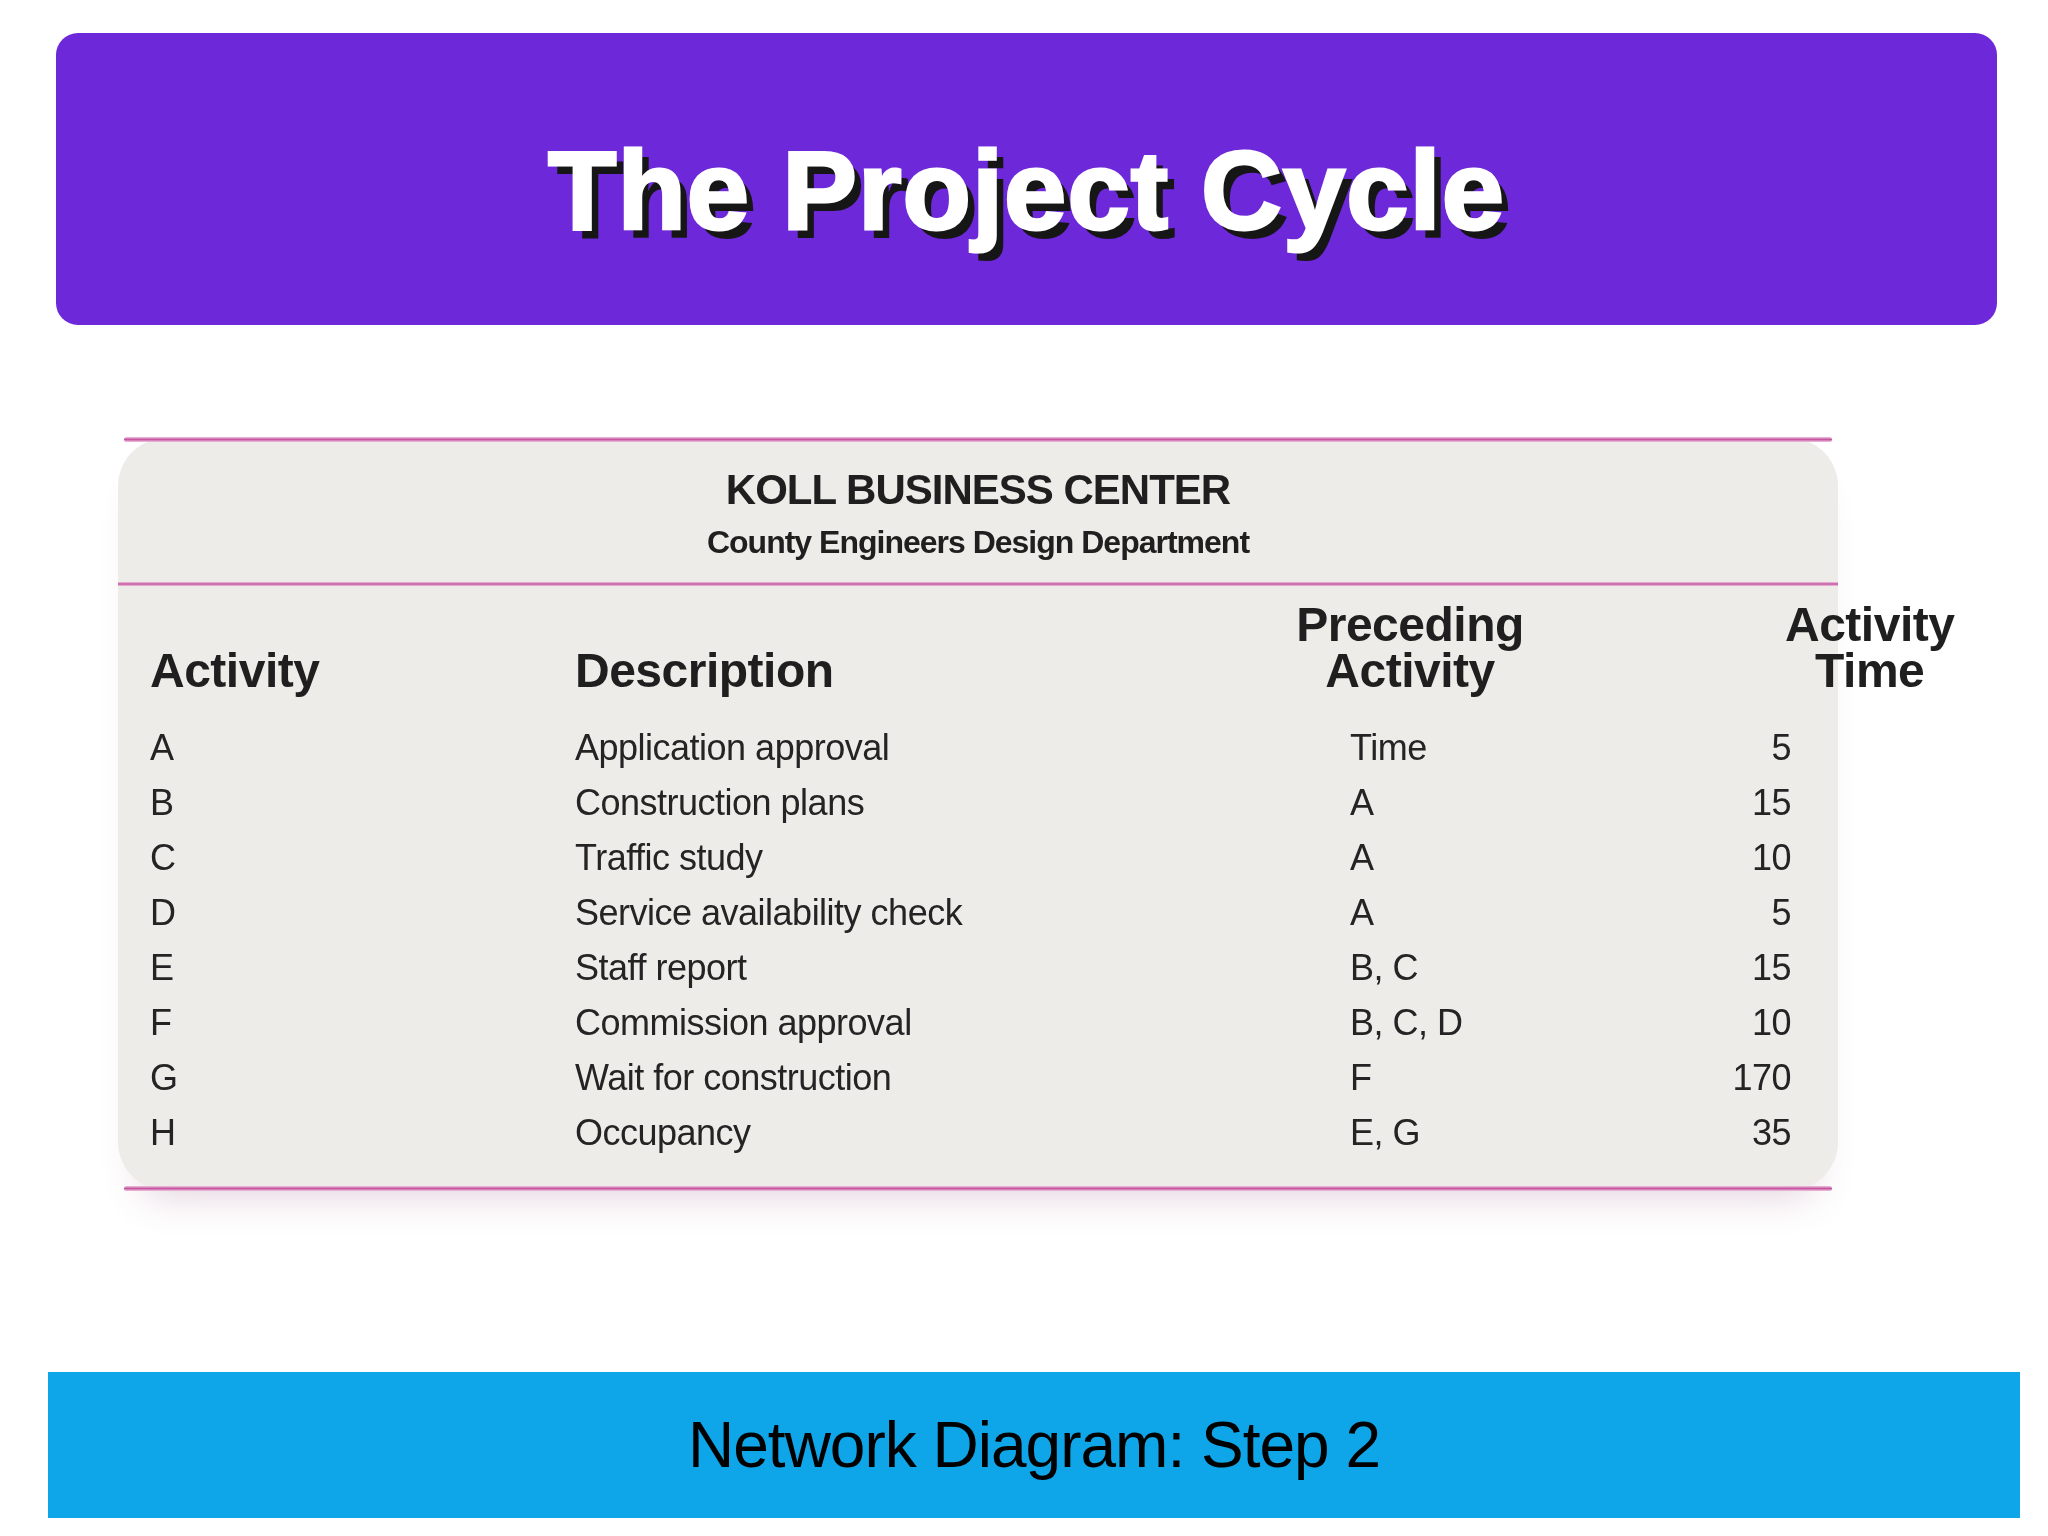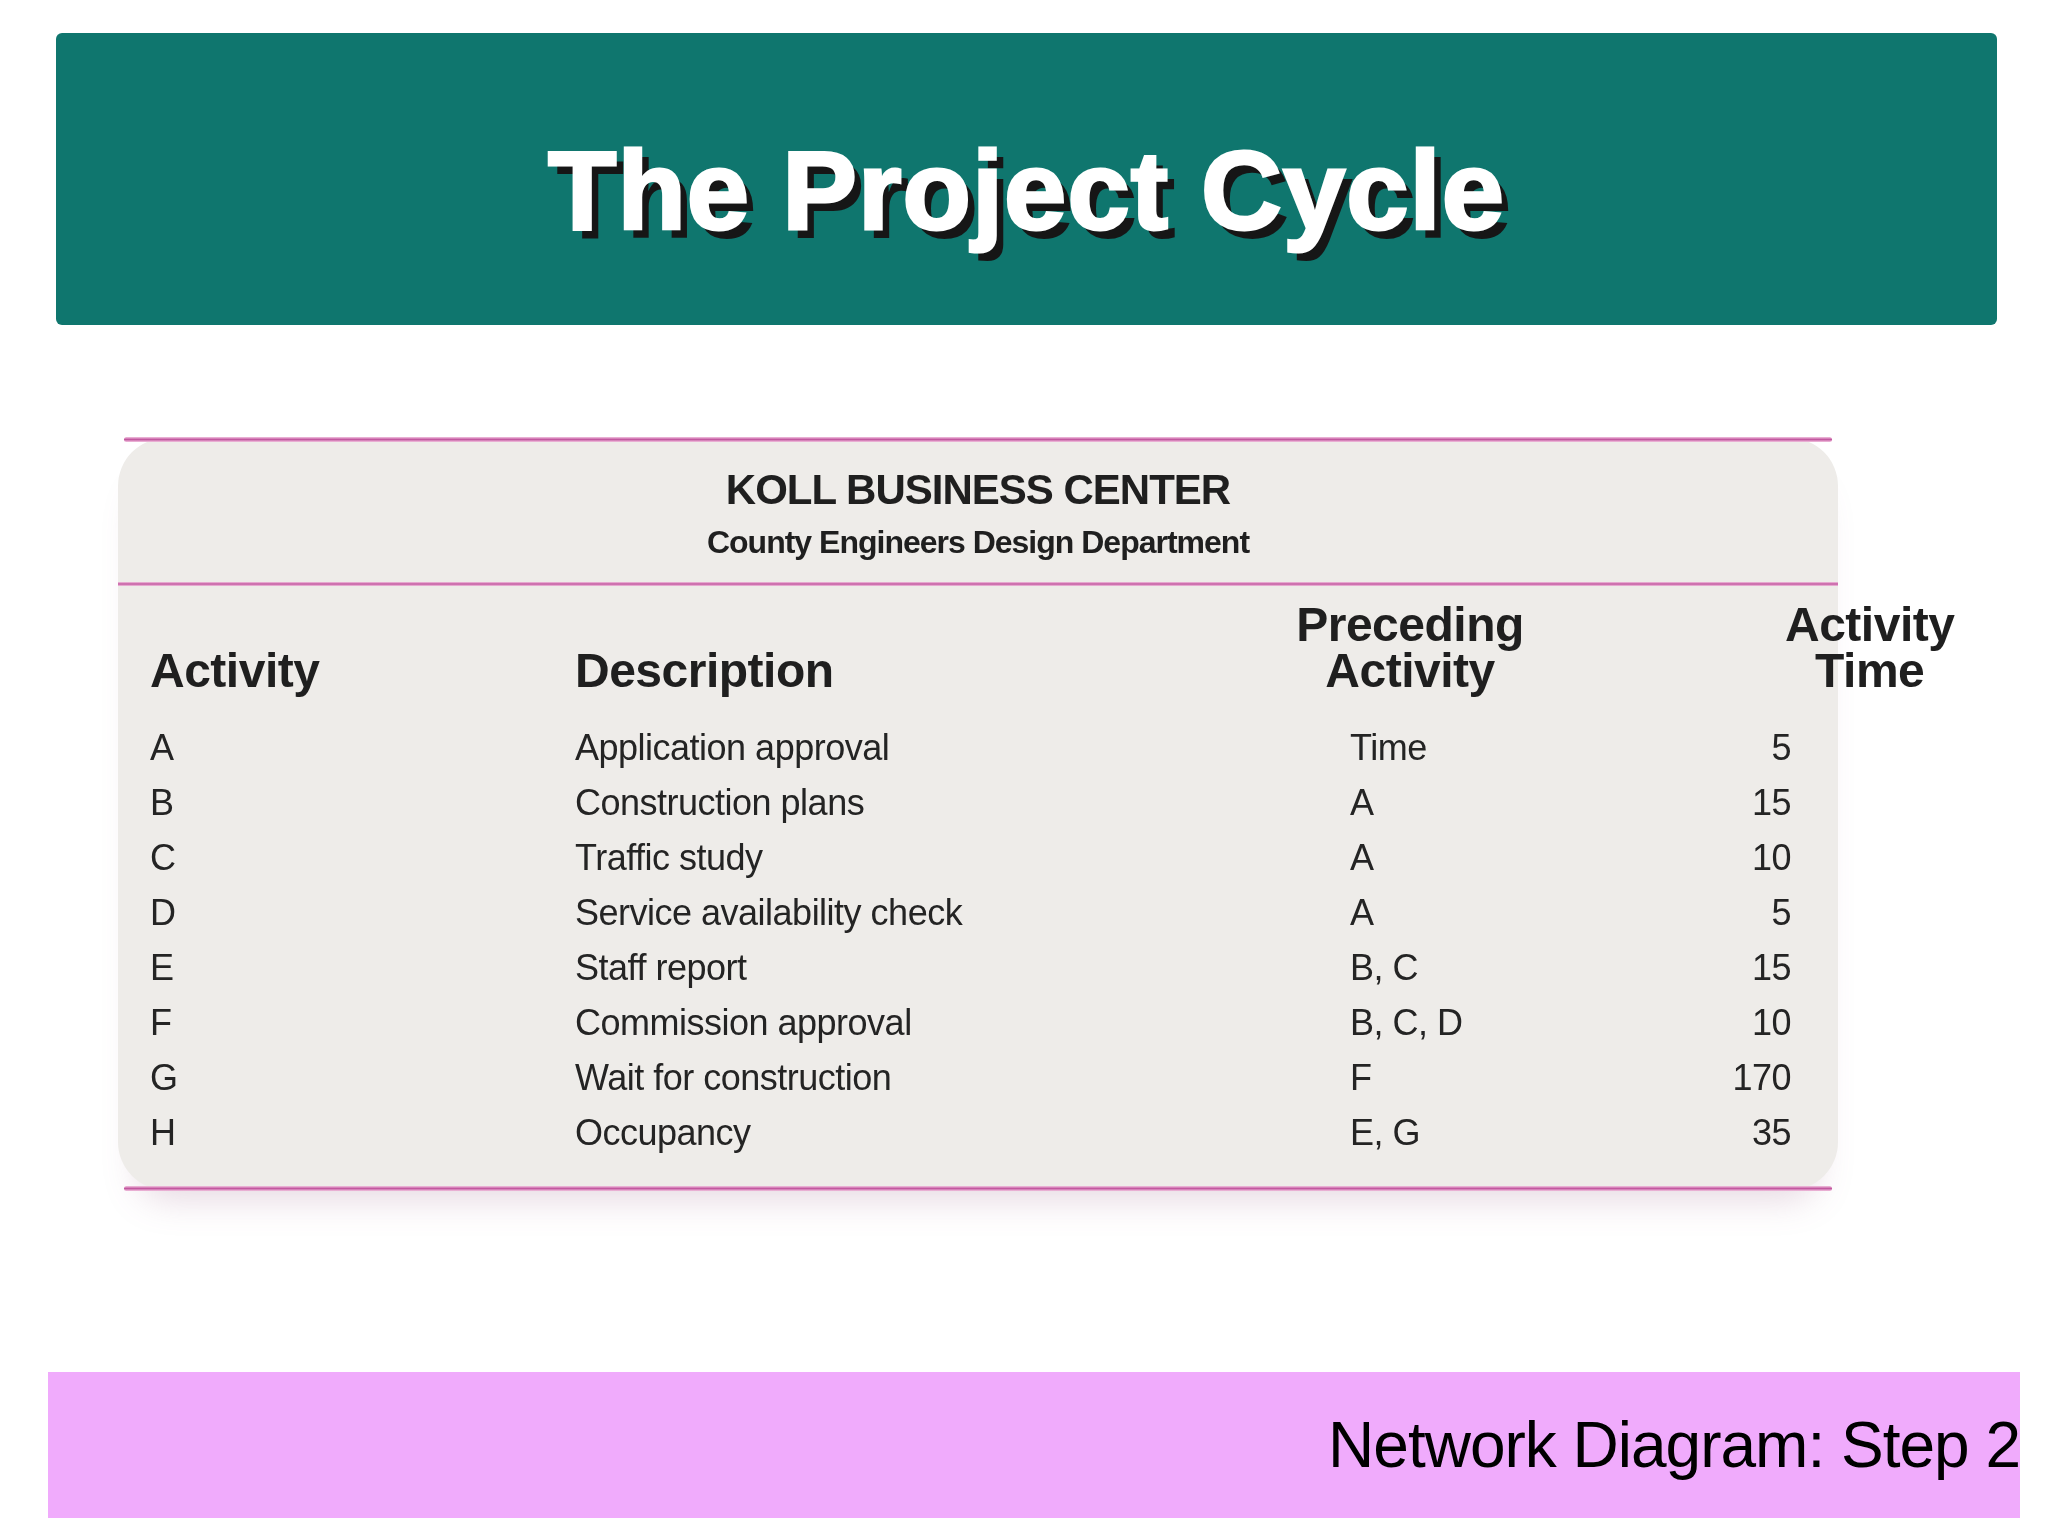--- a/index.html
+++ b/index.html
@@ -5,21 +5,21 @@
   html,body{margin:0;padding:0;background:#ffffff;}
   body{
     width:2048px;height:1536px;position:relative;overflow:hidden;
     font-family:"Liberation Sans","DejaVu Sans",sans-serif;
     -webkit-font-smoothing:antialiased;
   }
 
   
   .banner{
     position:absolute;left:56px;top:33px;width:1941px;height:292px;
-    background:#0f766e;border-radius:6px;
+    background:#6d28d9;border-radius:22px;
     display:flex;align-items:center;justify-content:center;
   }
   .banner h1{
     margin:0;padding-top:22px;
     font-size:112px;font-weight:bold;color:#ffffff;
     -webkit-text-stroke:3px #ffffff;
     letter-spacing:1px;
     text-shadow:8px 9px 0 #161616;
     white-space:nowrap;
   }
@@ -65,22 +65,22 @@
 
   .tbody{margin-top:26px;}
   .tr{height:55px;align-items:center;}
   .td{font-size:36px;letter-spacing:-0.5px;color:#242424;}
   .td.col-prec{padding-left:115px;}
   .td.col-time{text-align:right;}
 
   
   .caption-bar{
     position:absolute;left:48px;top:1372px;width:1972px;height:146px;
-    background:#f0abfc;
-    display:flex;align-items:center;justify-content:flex-end;
+    background:#0ea5e9;
+    display:flex;align-items:center;justify-content:center;
   }
   .caption-bar .caption{
     font-size:64px;color:#000000;letter-spacing:-1px;
   }
 </style>
 </head>
 <body>
 
 <div class="slide">
 

